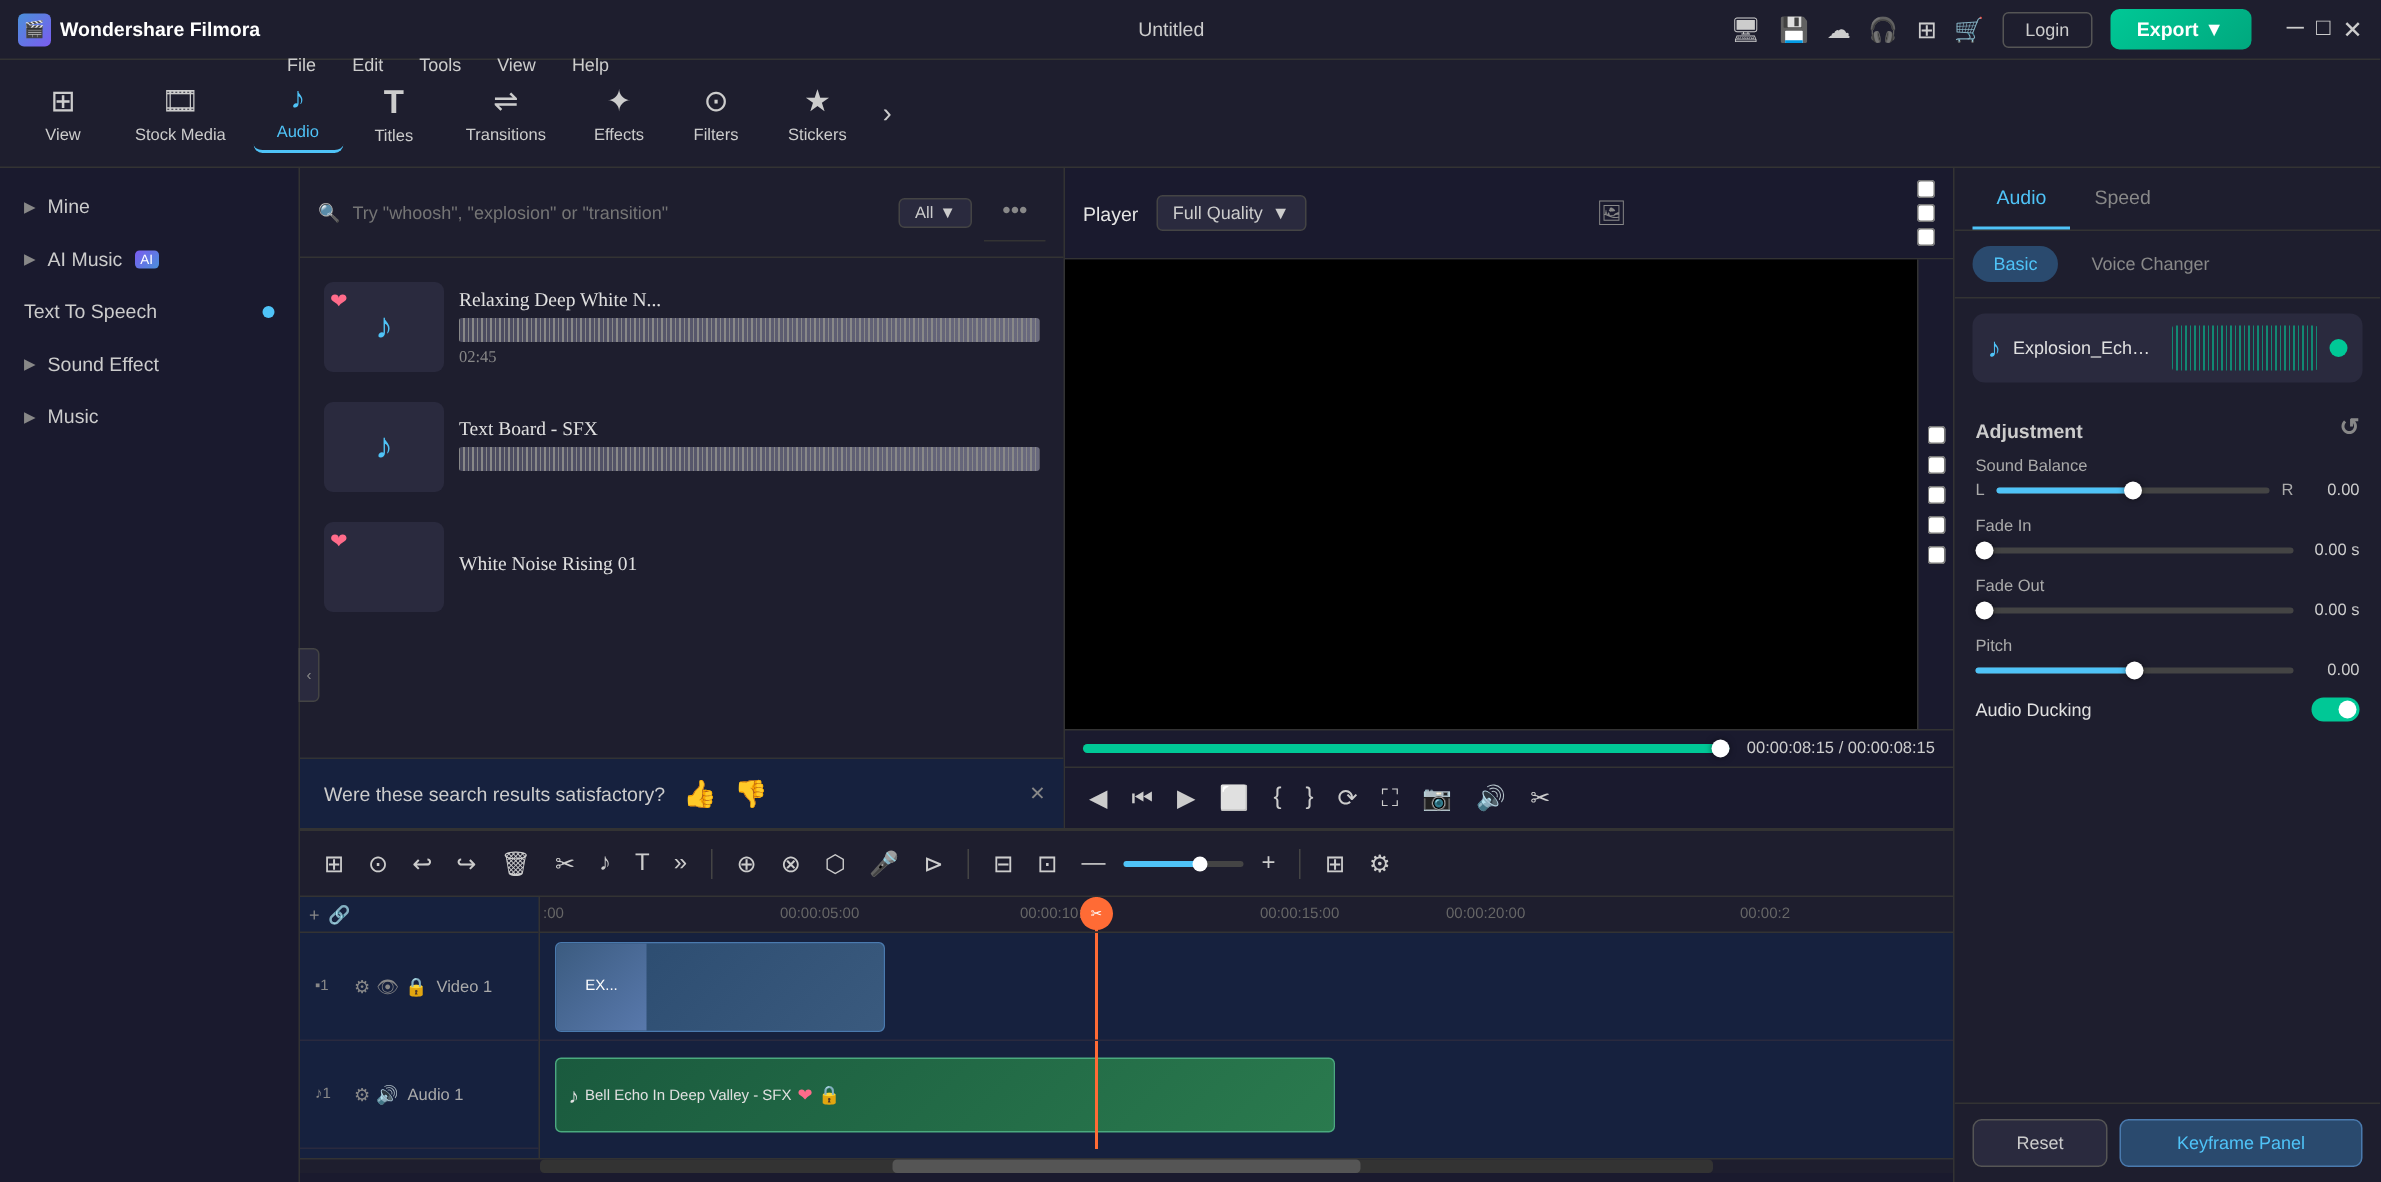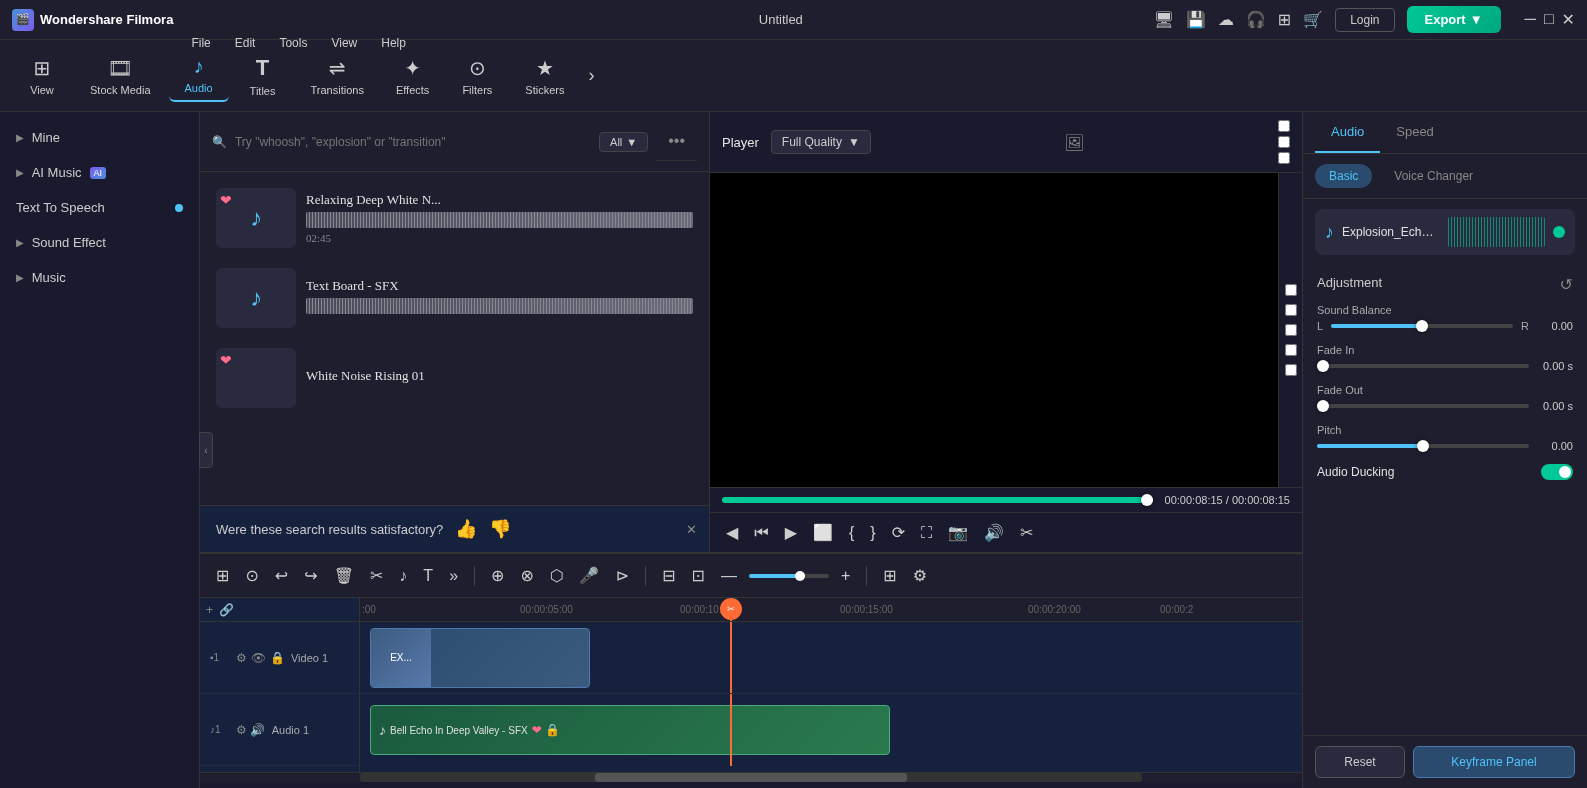--- a/index.html
+++ b/index.html
@@ -216,21 +216,21 @@
       padding: 8px 10px;
       display: flex;
       align-items: center;
       gap: 8px;
     }
     .audio-clip-icon { color: #4fc3f7; font-size: 18px; }
     .audio-clip-name { color: #e0e0e0; font-size: 12px; flex: 1; overflow: hidden; text-overflow: ellipsis; white-space: nowrap; }
 
     
     .adj-section { padding: 10px 14px; }
-    .adj-header { display: flex; align-items: flex-start; justify-content: space-between; color: #ccc; font-size: 13px; font-weight: 400; margin-bottom: 10px; }
+    .adj-header { display: flex; align-items: flex-end; justify-content: space-between; color: #ccc; font-size: 13px; font-weight: 700; margin-bottom: 10px; }
     .adj-reset-icon { cursor: pointer; font-size: 16px; color: #888; }
 
     .control-row { margin-bottom: 12px; }
     .control-label { color: #aaa; font-size: 11px; margin-bottom: 4px; }
     .slider-row { display: flex; align-items: center; gap: 8px; }
     .slider-track { flex: 1; height: 4px; background: #444; border-radius: 2px; position: relative; cursor: pointer; }
     .slider-fill { height: 100%; background: #4fc3f7; border-radius: 2px; }
     .slider-thumb { position: absolute; top: 50%; transform: translateY(-50%); width: 12px; height: 12px; background: #fff; border-radius: 50%; box-shadow: 0 0 4px rgba(0,0,0,0.5); cursor: grab; }
     .slider-value { color: #ccc; font-size: 11px; min-width: 36px; text-align: right; }
 
@@ -717,21 +717,21 @@
             </div>
           </div>
 
           <div class="timeline-tracks">
 
             <div class="timeline-ruler">
               <span class="ruler-mark" style="left:2px;">:00</span>
               <span class="ruler-mark" style="left:160px;">00:00:05:00</span>
               <span class="ruler-mark" style="left:320px;">00:00:10:00</span>
               <span class="ruler-mark" style="left:480px;">00:00:15:00</span>
-              <span class="ruler-mark" style="left:668px;">00:00:20:00</span>
+              <span class="ruler-mark" style="left:604px;">00:00:20:00</span>
               <span class="ruler-mark" style="left:800px;">00:00:2</span>
 
               <div style="position:absolute;left:370px;top:0;width:2px;height:100%;background:#ff6b35;z-index:10;">
                 <div style="position:absolute;top:0;left:-10px;width:22px;height:22px;background:#ff6b35;border-radius:50%;display:flex;align-items:center;justify-content:center;cursor:grab;">
                   <span style="color:#fff;font-size:9px;">✂</span>
                 </div>
               </div>
             </div>
 
             <div class="video-track">

